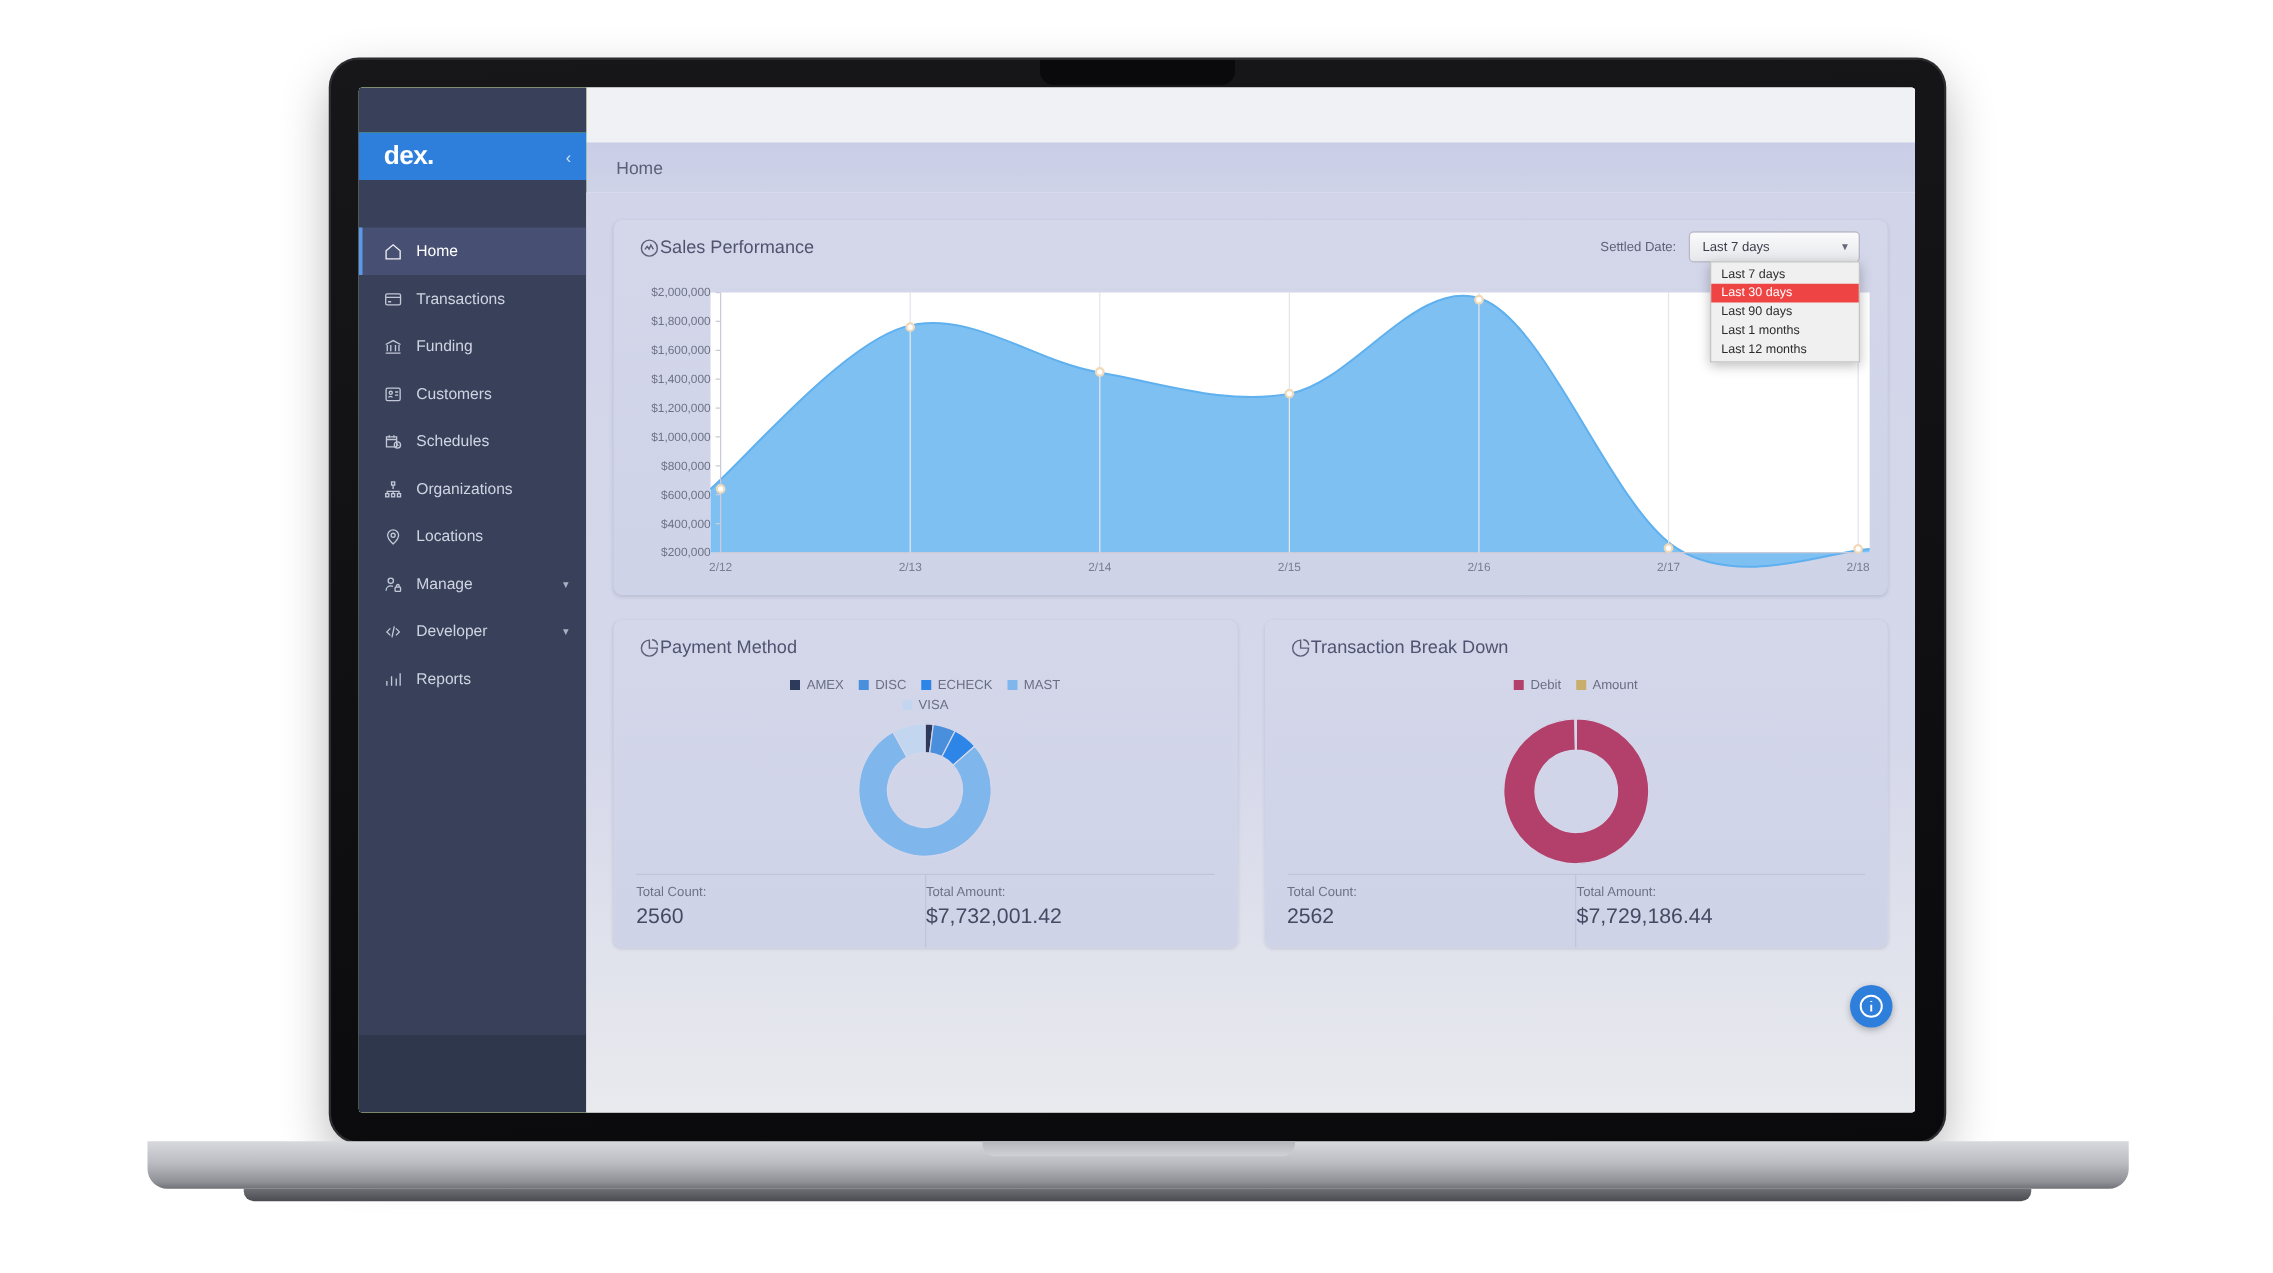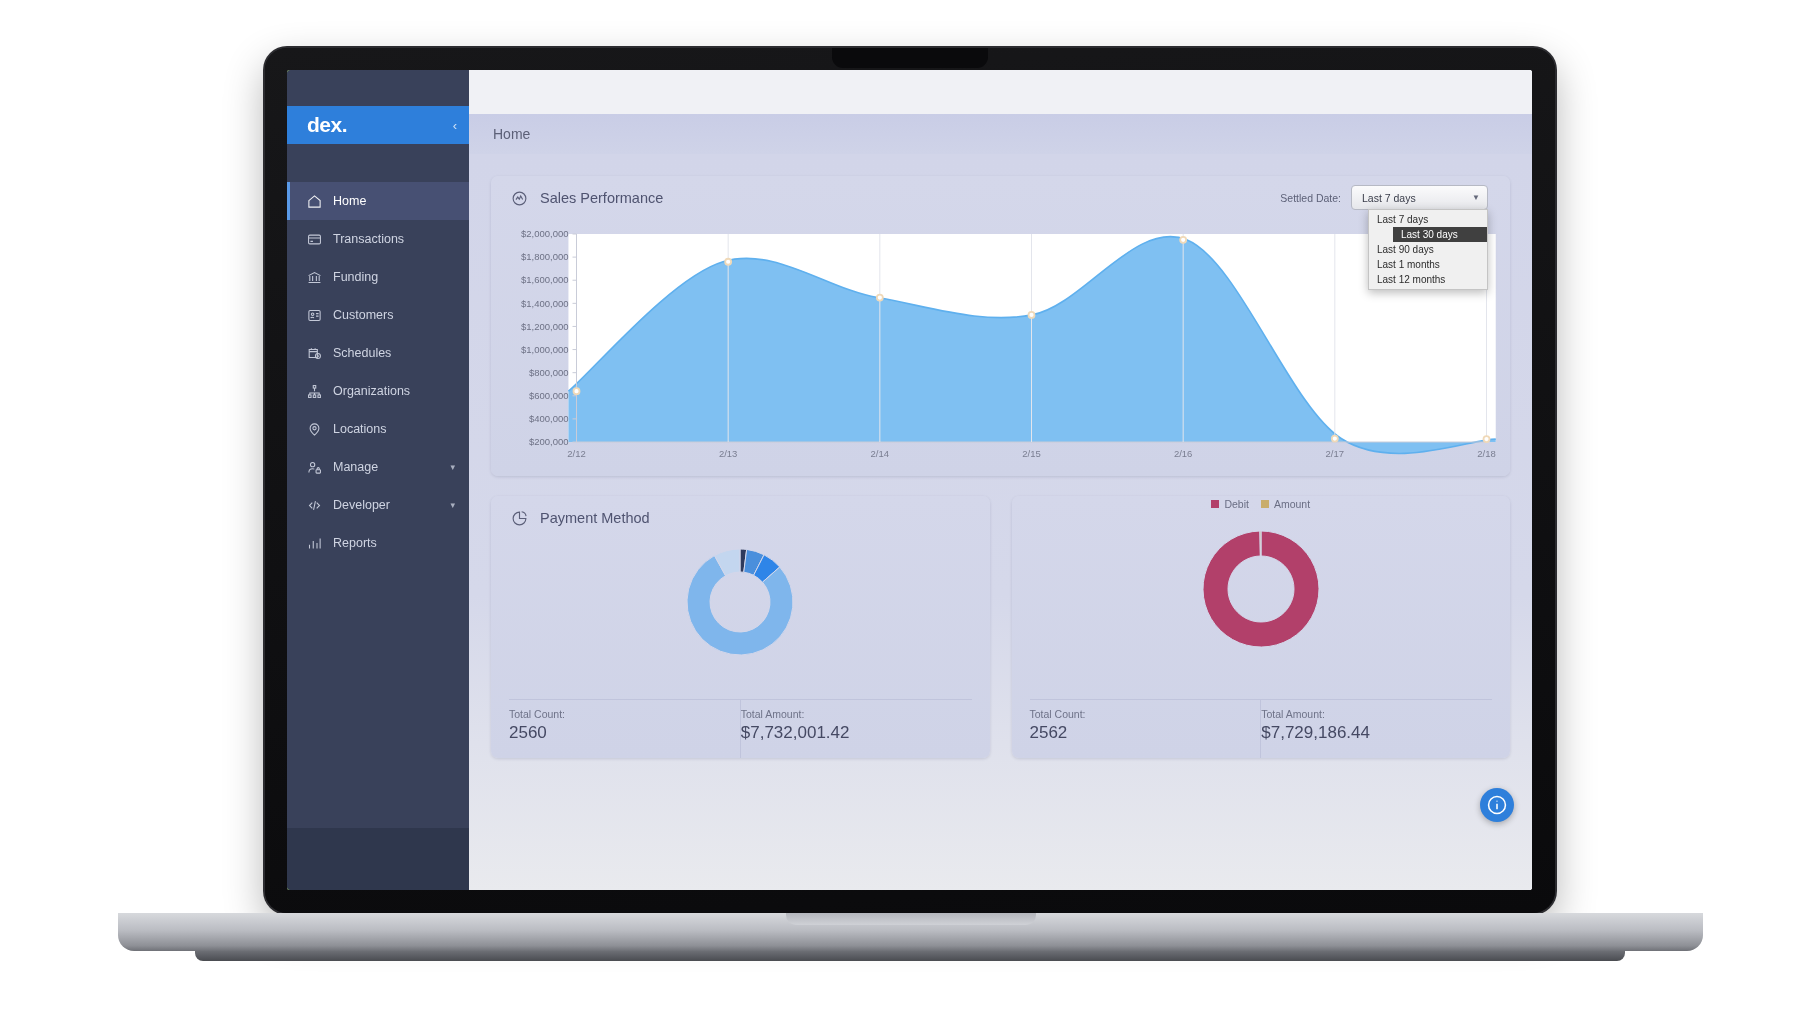--- a/index.html
+++ b/index.html
@@ -100,21 +100,21 @@
     background: linear-gradient(180deg,#d2d5e9 0%, #d5d8ea 60%, #e9eaee 100%);
   }
 
   .card {
     background: linear-gradient(180deg,#d4d7ea 0%, #cfd3e7 100%);
     border-radius: 7px;
     box-shadow: 0 1px 3px rgba(70,75,110,.18);
     position: relative;
   }
   .card-head {
-    height: 44px; display:flex; align-items:center; gap:12px; padding: 0 20px;
+    height: 44px; display:flex; align-items:center; gap:0; padding: 0 20px;
   }
   .card-title { font-size:14.5px; color:#4f5370; }
   .card-ico { width:17px; height:17px; display:block; }
 
   
   #sales-card { height: 300px; margin-bottom: 20px; }
   .settle-wrap {
     position:absolute; right: 22px; top: 9px;
     display:flex; align-items:center; gap:10px; z-index: 25;
   }
@@ -127,21 +127,21 @@
     padding: 0 7px 0 10px; font-size:10.5px; color:#3a3d4a;
   }
   .sel-caret { font-size:8px; color:#64687a; }
   .dropdown {
     position:absolute; right: 22px; top: 33px; width: 118px;
     background:#f0f0f0; border:1px solid #c4c4c4;
     box-shadow: 0 3px 9px rgba(0,0,0,.26);
     z-index: 30; padding: 2px 0;
   }
   .dd-item { height: 15px; line-height:15px; padding: 0 8px; font-size:10px; color:#2c2c2c; }
-  .dd-item.sel { background:#404040; color:#ffffff;margin-left:24px; }
+  .dd-item.sel { background:#ef4444; color:#ffffff; }
 
   .plot { position:absolute; left:0; right:0; top:44px; bottom:0; }
   svg.chart { display:block; width:100%; height:100%; }
 
   
   .row2 { display:flex; gap:22px; }
   .donut-card { flex:1; height: 262px; overflow:hidden; }
   .legend {
     display:flex; flex-wrap:wrap; justify-content:center; gap: 4px 12px;
     padding: 2px 40px 0 40px;
@@ -372,20 +372,42 @@
 
             <div class="card donut-card">
               <div class="card-head">
                 <svg class="card-ico" viewBox="0 0 24 24" fill="none" stroke="#5b5f79" stroke-width="1.6">
                     <path d="M12 3a9 9 0 1 0 9 9h-9z"></path>
                     <path d="M15 2.5a7 7 0 0 1 6.2 6.2"></path>
                   </svg>
                 <span class="card-title">Payment Method</span>
               </div>
 
+              <div class="legend">
+                <span class="lg">
+                    <i class="sw" style="background:#2e3a5c"></i>
+                    <span>AMEX</span>
+                  </span>
+                <span class="lg">
+                    <i class="sw" style="background:#4a8fdc"></i>
+                    <span>DISC</span>
+                  </span>
+                <span class="lg">
+                    <i class="sw" style="background:#2e85e8"></i>
+                    <span>ECHECK</span>
+                  </span>
+                <span class="lg">
+                    <i class="sw" style="background:#7fb6ec"></i>
+                    <span>MAST</span>
+                  </span>
+                <span class="lg" style="flex-basis:100%;justify-content:center">
+                    <i class="sw" style="background:#c3d6ef"></i>
+                    <span>VISA</span>
+                  </span>
+              </div>
 
               <div class="donut-wrap">
                 <svg id="donut-pay" width="108" height="108" viewBox="0 0 108 108">
                     <path d="M 54 1 A 53 53 0 0 1 60.64266137890812 1.417920830332676 L 57.759997006929126 24.236558960565663 A 30 30 0 0 0 54 24 Z" fill="#2e3a5c" stroke="#d4d7ea" stroke-width="1"></path>
                     <path d="M 60.64266137890812 1.417920830332676 A 53 53 0 0 1 78.06149648619598 6.77665421801651 L 67.6197149921864 27.269804274348967 A 30 30 0 0 0 57.759997006929126 24.236558960565663 Z" fill="#4a8fdc" stroke="#d4d7ea" stroke-width="1"></path>
                     <path d="M 78.06149648619598 6.77665421801651 A 53 53 0 0 1 93.75588669041434 18.95047113784645 L 76.50333208891378 34.16064404029044 A 30 30 0 0 0 67.6197149921864 27.269804274348967 Z" fill="#2e85e8" stroke="#d4d7ea" stroke-width="1"></path>
                     <path d="M 93.75588669041434 18.95047113784645 A 53 53 0 1 1 28.46705527260909 7.555745957675228 L 39.54738977694854 27.710799598684094 A 30 30 0 1 0 76.50333208891378 34.16064404029044 Z" fill="#7fb6ec" stroke="#d4d7ea" stroke-width="1"></path>
                     <path d="M 28.46705527260909 7.555745957675228 A 53 53 0 0 1 53.99999999999999 1 L 53.99999999999999 24 A 30 30 0 0 0 39.54738977694854 27.710799598684094 Z" fill="#c3d6ef" stroke="#d4d7ea" stroke-width="1"></path>
                   </svg>
               </div>
@@ -396,20 +418,27 @@
                   <div class="tot-val">2560</div>
                 </div>
                 <div class="tot">
                   <div class="tot-lbl">Total Amount:</div>
                   <div class="tot-val">$7,732,001.42</div>
                 </div>
               </div>
             </div>
 
             <div class="card donut-card">
+              <div class="card-head">
+                <svg class="card-ico" viewBox="0 0 24 24" fill="none" stroke="#5b5f79" stroke-width="1.6">
+                    <path d="M12 3a9 9 0 1 0 9 9h-9z"></path>
+                    <path d="M15 2.5a7 7 0 0 1 6.2 6.2"></path>
+                  </svg>
+                <span class="card-title">Transaction Break Down</span>
+              </div>
 
               <div class="legend">
                 <span class="lg">
                     <i class="sw" style="background:#b2406a"></i>
                     <span>Debit</span>
                   </span>
                 <span class="lg">
                     <i class="sw" style="background:#c9ad6b"></i>
                     <span>Amount</span>
                   </span>

